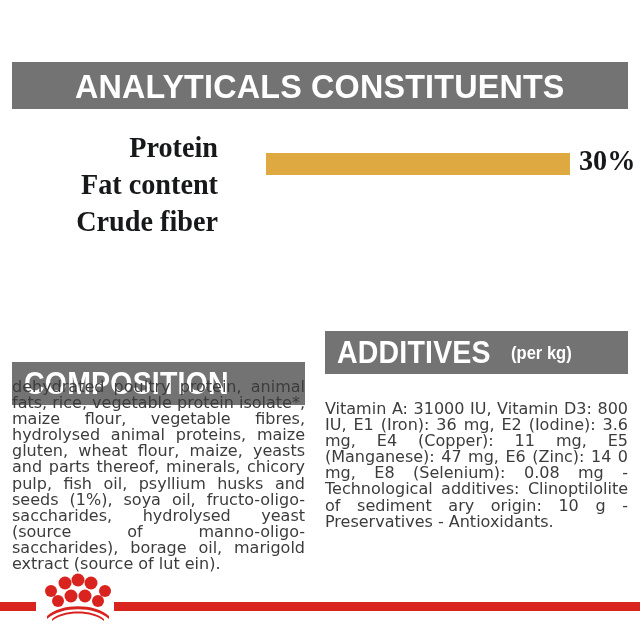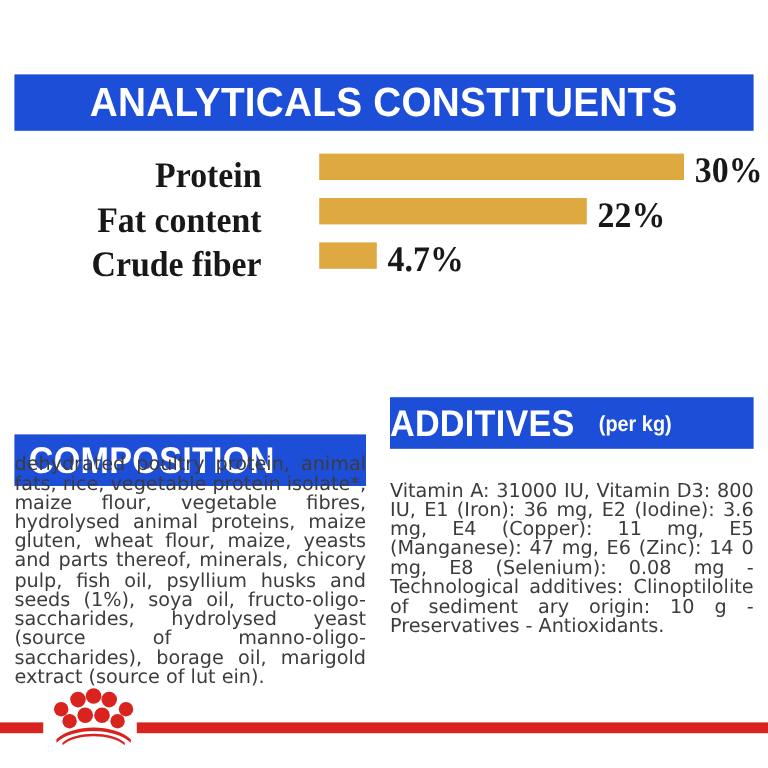--- a/index.html
+++ b/index.html
@@ -10,21 +10,21 @@
   body {
     width: 640px;
     height: 640px;
     overflow: hidden;
     font-family: "Liberation Sans", sans-serif;
     position: relative;
   }
 
   
   .banner {
-    background: #1d4ed8;
+    background: #737373;
     display: flex;
     align-items: center;
     box-sizing: border-box;
   }
   .banner-title {
     color: #ffffff;
     font-weight: bold;
     letter-spacing: 0.2px;
     line-height: 1;
     font-stretch: condensed;
@@ -71,24 +71,24 @@
     font-weight: bold;
     color: #17181a;
     line-height: 1;
     transform: scaleX(0.94);
     transform-origin: right center;
     white-space: nowrap;
   }
   .bar-wrap {
     position: absolute;
     left: 241px;
-    top: 0;
+    top: 10px;
     height: 37px;
     display: flex;
-    align-items: flex-start;
+    align-items: flex-end;
     padding-left: 25px;
   }
   .bar {
     height: 22px;
     background: #dfa941;
   }
   .bar-value {
     font-size: 30px;
     font-weight: bold;
     color: #17181a;
@@ -110,20 +110,21 @@
     margin-top: 31px;
   }
   #composition-banner .banner-title { font-size: 31px; }
 
   #additives-banner {
     position: absolute;
     left: 325px;
     top: 331px;
     width: 303px;
     height: 43px;
+    padding-left: 12px;
   }
   #additives-banner .banner-title { font-size: 31px; }
   .banner-sub {
     color: #ffffff;
     font-weight: bold;
     font-size: 18px;
     margin-left: 7px;
     line-height: 1;
     transform: scaleX(0.92);
     transform-origin: left center;
@@ -179,32 +180,24 @@
   <div class="chart-row">
     <span class="chart-label">Protein</span>
     <div class="bar-wrap">
       <div class="bar" style="width:304px;"></div>
       <span class="bar-value">30%</span>
     </div>
   </div>
 
   <div class="chart-row">
     <span class="chart-label">Fat content</span>
-    <div class="bar-wrap">
-      <div class="bar" style="width:223px;"></div>
-      <span class="bar-value">22%</span>
-    </div>
   </div>
 
   <div class="chart-row">
     <span class="chart-label">Crude fiber</span>
-    <div class="bar-wrap">
-      <div class="bar" style="width:48px;"></div>
-      <span class="bar-value">4.7%</span>
-    </div>
   </div>
 
 </div>
 
 <div class="banner" id="composition-banner">
   <span class="banner-title">COMPOSITION</span>
 </div>
 <div class="body-text" id="composition-text">dehydrated poultry protein, animal fats, rice, vegetable protein isolate*, maize flour, vegetable fibres, hydrolysed animal proteins, maize gluten, wheat flour, maize, yeasts and parts thereof, minerals, chicory pulp, fish oil, psyllium husks and seeds (1%), soya oil, fructo-oligo-saccharides, hydrolysed yeast (source of manno-oligo-saccharides), borage oil, marigold extract (source of lut ein).</div>
 
 <div class="banner" id="additives-banner">

